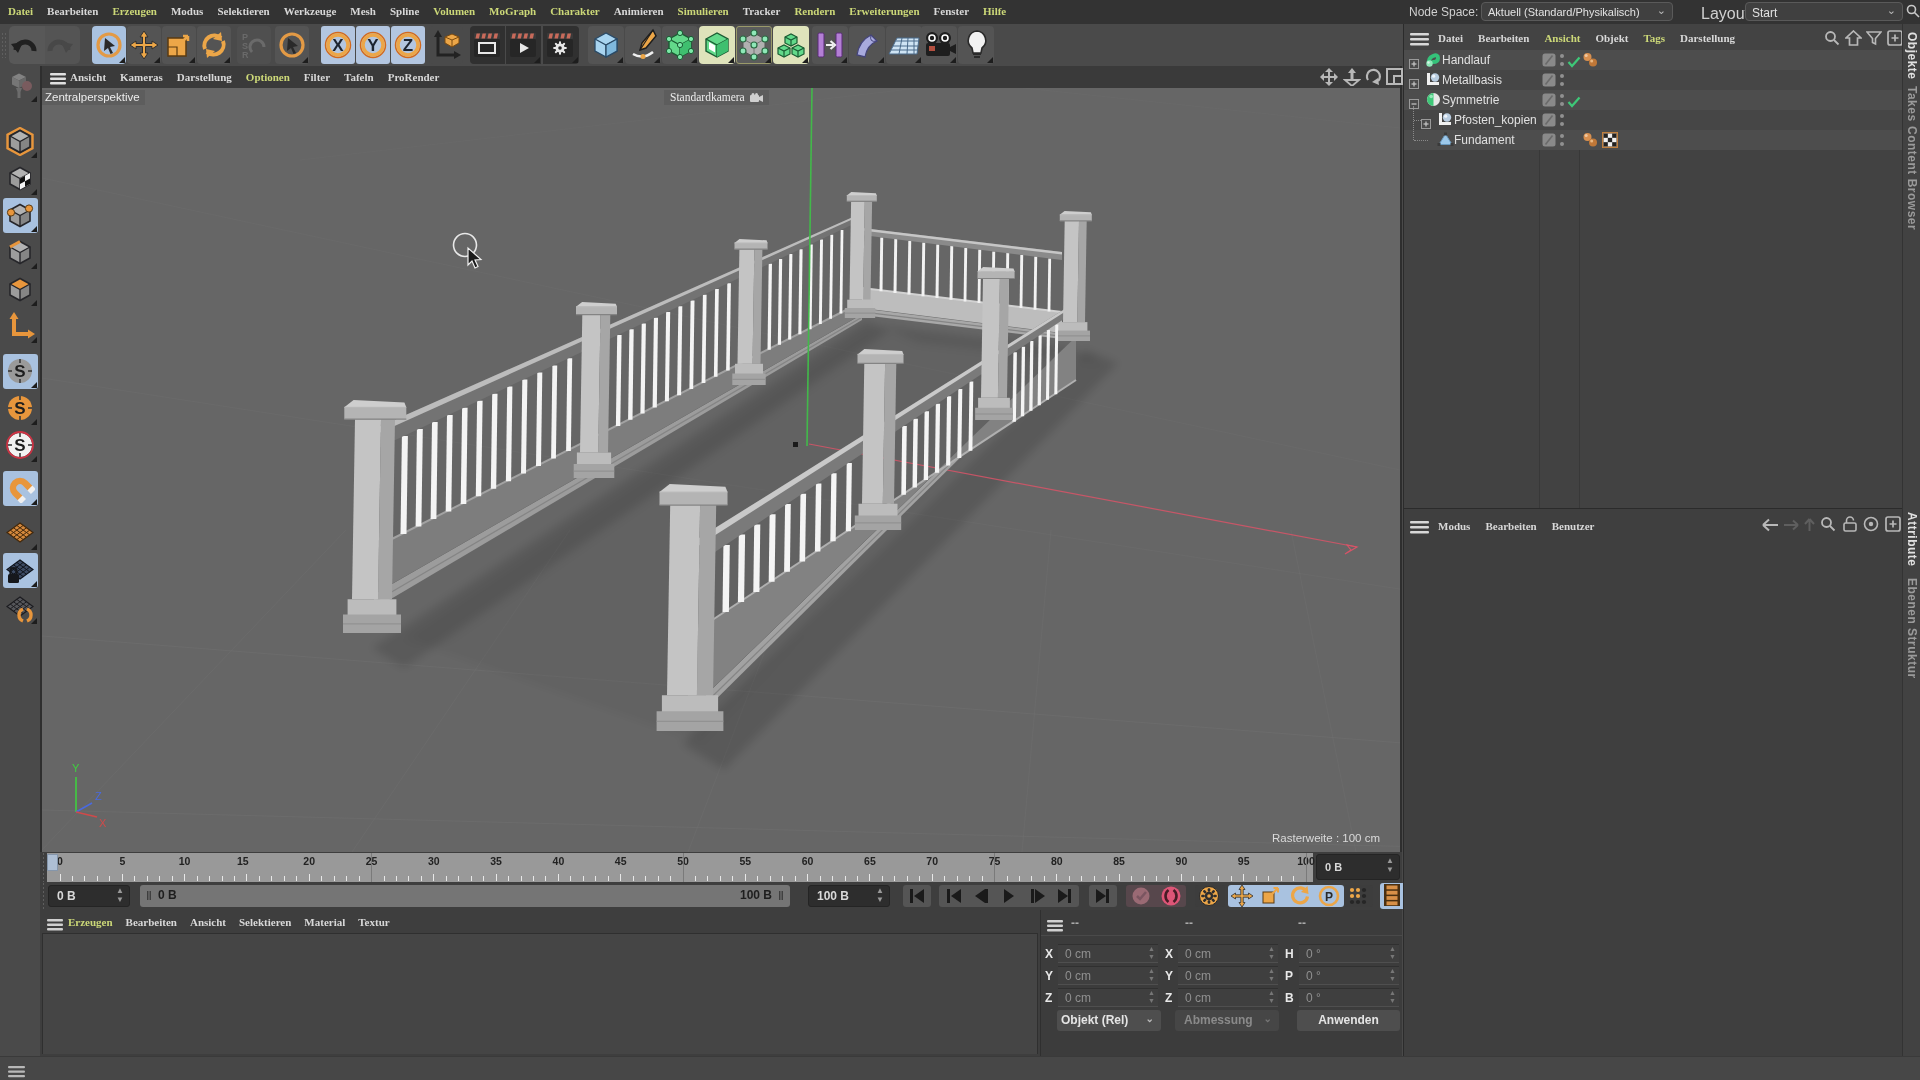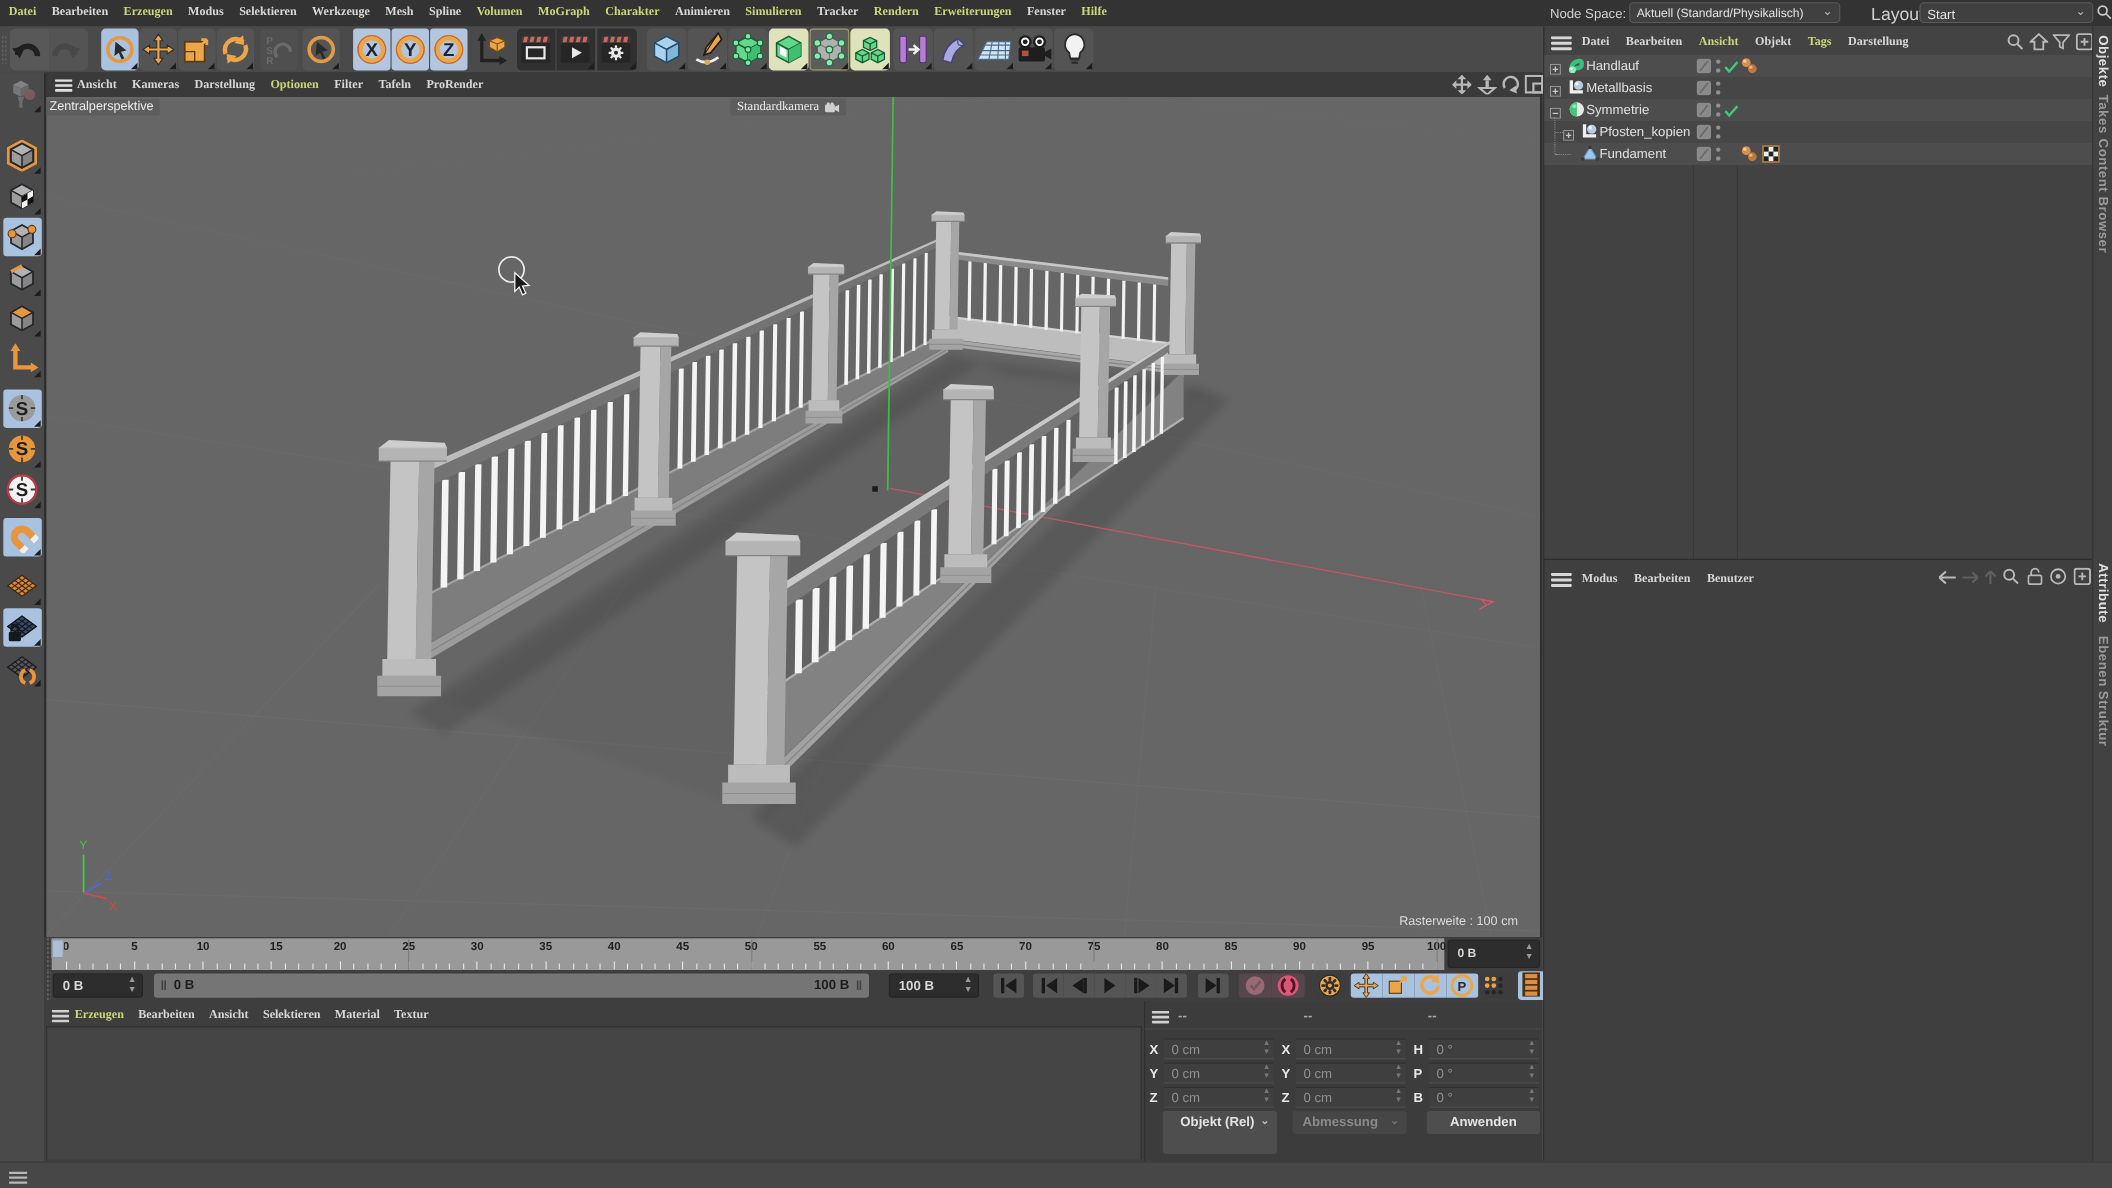--- a/index.html
+++ b/index.html
@@ -626,21 +626,21 @@
       <div class="abs" style="left:87.3px;bottom:1px;width:1px;height:5px;background:#e8e8e8"></div>
       <div class="abs" style="left:99.7px;bottom:1px;width:1px;height:5px;background:#e8e8e8"></div>
       <div class="abs" style="left:112.2px;bottom:1px;width:1px;height:5px;background:#e8e8e8"></div>
       <div class="abs" style="left:124.6px;bottom:1px;width:1px;height:5px;background:#e8e8e8"></div>
       <div class="abs" style="left:127.6px;top:2px;width:20px;text-align:center;color:#222;font-size:10.5px;font-weight:bold">10</div>
       <div class="abs" style="left:137.1px;bottom:1px;width:1px;height:7px;background:#e8e8e8"></div>
       <div class="abs" style="left:149.6px;bottom:1px;width:1px;height:5px;background:#e8e8e8"></div>
       <div class="abs" style="left:162.0px;bottom:1px;width:1px;height:5px;background:#e8e8e8"></div>
       <div class="abs" style="left:174.5px;bottom:1px;width:1px;height:5px;background:#e8e8e8"></div>
       <div class="abs" style="left:186.9px;bottom:1px;width:1px;height:5px;background:#e8e8e8"></div>
-      <div class="abs" style="left:189.9px;top:2px;width:20px;text-align:right;color:#222;font-size:10.5px;font-weight:bold">15</div>
+      <div class="abs" style="left:189.9px;top:2px;width:20px;text-align:left;color:#222;font-size:10.5px;font-weight:bold">15</div>
       <div class="abs" style="left:199.4px;bottom:1px;width:1px;height:7px;background:#e8e8e8"></div>
       <div class="abs" style="left:211.9px;bottom:1px;width:1px;height:5px;background:#e8e8e8"></div>
       <div class="abs" style="left:224.3px;bottom:1px;width:1px;height:5px;background:#e8e8e8"></div>
       <div class="abs" style="left:236.8px;bottom:1px;width:1px;height:5px;background:#e8e8e8"></div>
       <div class="abs" style="left:249.2px;bottom:1px;width:1px;height:5px;background:#e8e8e8"></div>
       <div class="abs" style="left:252.2px;top:2px;width:20px;text-align:center;color:#222;font-size:10.5px;font-weight:bold">20</div>
       <div class="abs" style="left:261.7px;bottom:1px;width:1px;height:7px;background:#e8e8e8"></div>
       <div class="abs" style="left:274.2px;bottom:1px;width:1px;height:5px;background:#e8e8e8"></div>
       <div class="abs" style="left:286.6px;bottom:1px;width:1px;height:5px;background:#e8e8e8"></div>
       <div class="abs" style="left:299.1px;bottom:1px;width:1px;height:5px;background:#e8e8e8"></div>
@@ -877,22 +877,22 @@
     <div class="abs" style="left:124px;top:59px;color:#e8e8e8;font-size:12px;font-weight:bold">Y</div>
     <div class="fld" style="left:137px;top:56px;width:100px;height:19px;padding:2px 0 0 7px">0 cm<span style="position:absolute;right:3px;top:0px;color:#777;font-size:7px;line-height:1.2">▲<br>▼</span></div>
     <div class="abs" style="left:244px;top:59px;color:#e8e8e8;font-size:12px;font-weight:bold">P</div>
     <div class="fld" style="left:258px;top:56px;width:100px;height:19px;padding:2px 0 0 7px">0 °<span style="position:absolute;right:3px;top:0px;color:#777;font-size:7px;line-height:1.2">▲<br>▼</span></div>
     <div class="abs" style="left:4px;top:81px;color:#e8e8e8;font-size:12px;font-weight:bold">Z</div>
     <div class="fld" style="left:17px;top:78px;width:100px;height:19px;padding:2px 0 0 7px">0 cm<span style="position:absolute;right:3px;top:0px;color:#777;font-size:7px;line-height:1.2">▲<br>▼</span></div>
     <div class="abs" style="left:124px;top:81px;color:#e8e8e8;font-size:12px;font-weight:bold">Z</div>
     <div class="fld" style="left:137px;top:78px;width:100px;height:19px;padding:2px 0 0 7px">0 cm<span style="position:absolute;right:3px;top:0px;color:#777;font-size:7px;line-height:1.2">▲<br>▼</span></div>
     <div class="abs" style="left:244px;top:81px;color:#e8e8e8;font-size:12px;font-weight:bold">B</div>
     <div class="fld" style="left:258px;top:78px;width:100px;height:19px;padding:2px 0 0 7px">0 °<span style="position:absolute;right:3px;top:0px;color:#777;font-size:7px;line-height:1.2">▲<br>▼</span></div>
-    <div class="abs" style="left:16px;top:100px;width:104px;height:39px;background:#4e4e4e;border-radius:3px;color:#e4e4e4;
- font-size:12px;font-weight:bold;padding:3px 0 0 16px">Objekt (Rel)<span style="position:absolute;right:7px;top:3px;color:#bbb;font-size:10px">⌄</span></div>
+    <div class="abs" style="left:16px;top:100px;width:104px;height:21px;background:#4e4e4e;border-radius:3px;color:#e4e4e4;
+ font-size:12px;font-weight:bold;padding:3px 0 0 4px">Objekt (Rel)<span style="position:absolute;right:7px;top:3px;color:#bbb;font-size:10px">⌄</span></div>
     <div class="abs" style="left:134px;top:100px;width:104px;height:21px;background:#464646;border-radius:3px;color:#8a8a8a;
  font-size:12px;font-weight:bold;padding:3px 0 0 9px">Abmessung<span style="position:absolute;right:7px;top:3px;color:#777;font-size:10px">⌄</span></div>
     <div class="abs" style="left:256px;top:100px;width:103px;height:21px;background:#4e4e4e;border-radius:3px;color:#e4e4e4;
  font-size:12px;font-weight:bold;text-align:center;padding-top:3px">Anwenden</div>
   </div>
 <div class="abs" style="left:1403px;top:24px;width:499px;height:484px;background:#434343;border-left:1px solid #2b2b2b">
     <div class="abs" style="left:6px;top:9px"><svg width="19" height="13.6" viewBox="0 0 19 13.6" style="">
         <rect x="0" y="0" width="19" height="2.6" rx="1" fill="#d8d8d8"></rect>
         <rect x="0" y="5" width="19" height="2.6" rx="1" fill="#d8d8d8"></rect>
         <rect x="0" y="10" width="19" height="2.6" rx="1" fill="#d8d8d8"></rect>

